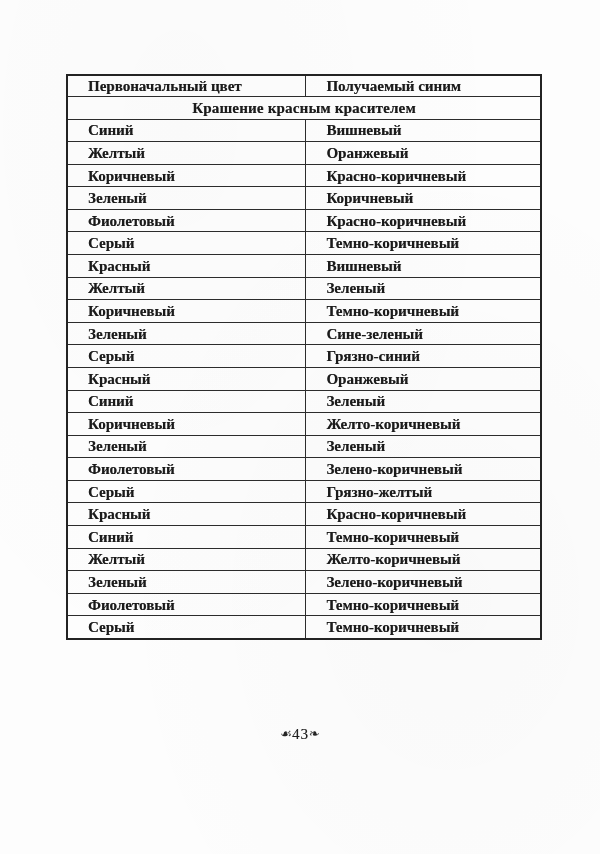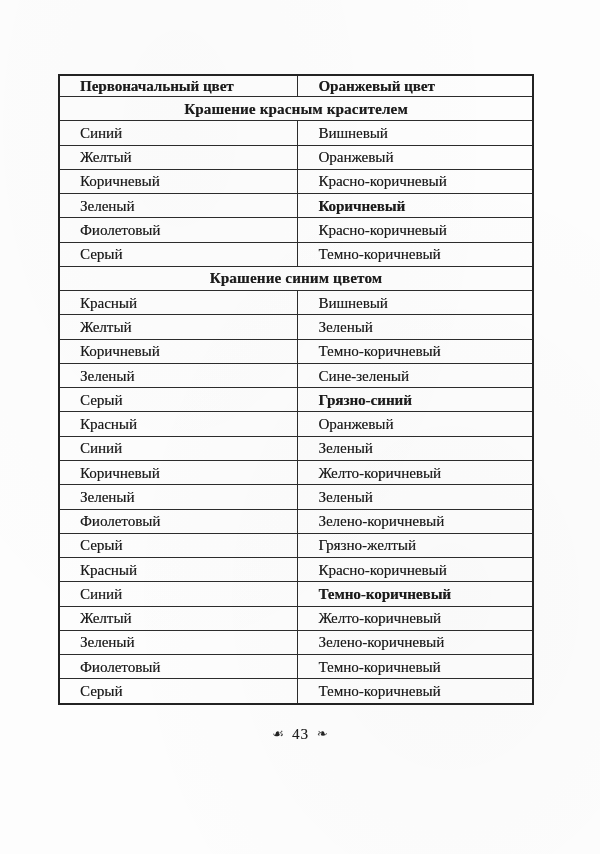--- a/index.html
+++ b/index.html
@@ -9,35 +9,35 @@
     height: 854px;
     background: #fdfdfd;
     background-image:
       radial-gradient(ellipse at 30% 15%, rgba(0,0,0,0.012), transparent 60%),
       radial-gradient(ellipse at 75% 70%, rgba(0,0,0,0.016), transparent 55%);
     font-family: "Liberation Serif", serif;
     overflow: hidden;
   }
   table.dye-table {
     position: absolute;
-    left: 58px;
+    left: 66px;
     top: 74px;
     width: 476px;
-    height: 631px;
+    height: 566px;
     border-collapse: collapse;
     table-layout: fixed;
     border: 2px solid #232323;
     filter: blur(0.2px);
   }
   .dye-table th, .dye-table td {
     border: 1.5px solid #2c2c2c;
     font-size: 15px;
     line-height: 18px;
     color: #1b1b1b;
-    font-weight: normal;
+    font-weight: bold;
     text-align: left;
     padding: 1px 6px 1px 20px;
     white-space: nowrap;
     overflow: hidden;
     text-shadow: 0.3px 0.3px 0.4px rgba(25,25,25,0.55);
   }
   .dye-table th { font-weight: bold; }
   .dye-table td.section {
     text-align: center;
     font-weight: bold;
@@ -55,39 +55,39 @@
     color: #1d1d1d;
   }
   .footer .fleuron {
     font-family: "DejaVu Sans", sans-serif;
     font-size: 13px;
     position: relative;
     top: -1px;
     color: #242424;
   }
   .footer .num {
-    margin: 0 8px;
+    margin: 0 0;
     letter-spacing: 1px;
     text-shadow: 0.3px 0.3px 0.4px rgba(25,25,25,0.5);
   }
 </style>
 </head>
 <body>
 
 <div class="page">
 
   <table class="dye-table">
     <colgroup>
       <col style="width:50.4%">
       <col style="width:49.6%">
     </colgroup>
     <thead>
       <tr>
         <th>Первоначальный цвет</th>
-        <th>Оранжевый цвет</th>
+        <th>Получаемый синим</th>
       </tr>
     </thead>
     <tbody>
         <tr>
           <td colspan="2" class="section">Крашение красным красителем</td>
         </tr>
         <tr>
           <td>Синий</td>
           <td>Вишневый</td>
         </tr>
@@ -103,23 +103,20 @@
           <td>Зеленый</td>
           <td class="bold">Коричневый</td>
         </tr>
         <tr>
           <td>Фиолетовый</td>
           <td>Красно-коричневый</td>
         </tr>
         <tr>
           <td>Серый</td>
           <td>Темно-коричневый</td>
-        </tr>
-        <tr>
-          <td colspan="2" class="section">Крашение синим цветом</td>
         </tr>
         <tr>
           <td>Красный</td>
           <td>Вишневый</td>
         </tr>
         <tr>
           <td>Желтый</td>
           <td>Зеленый</td>
         </tr>
         <tr>

